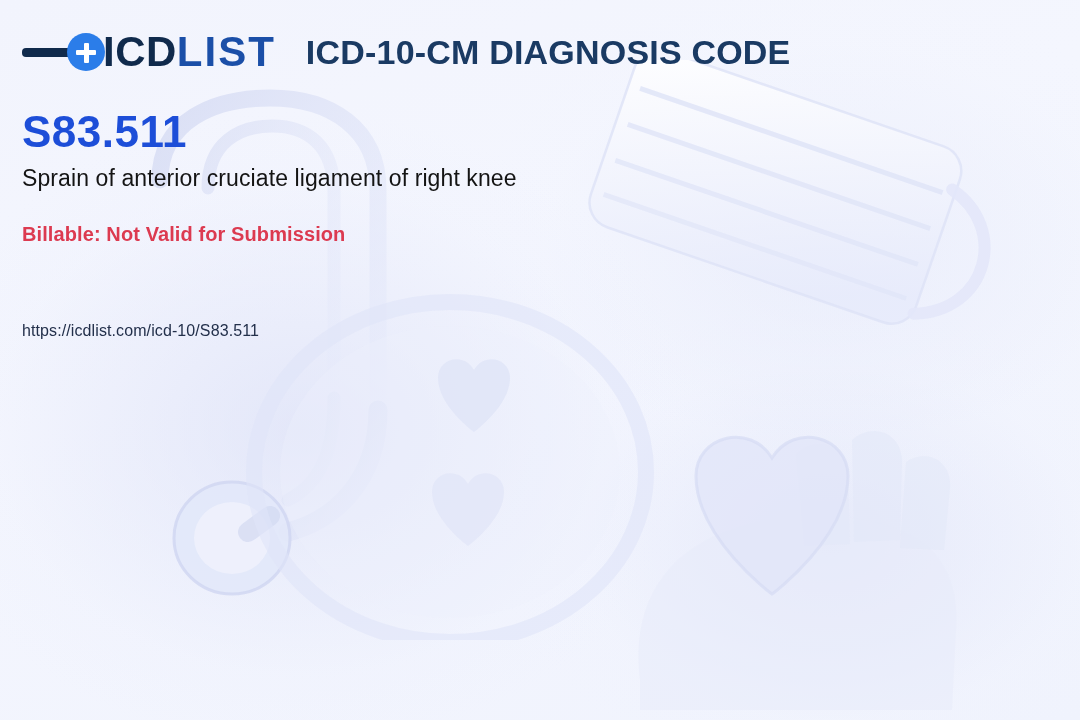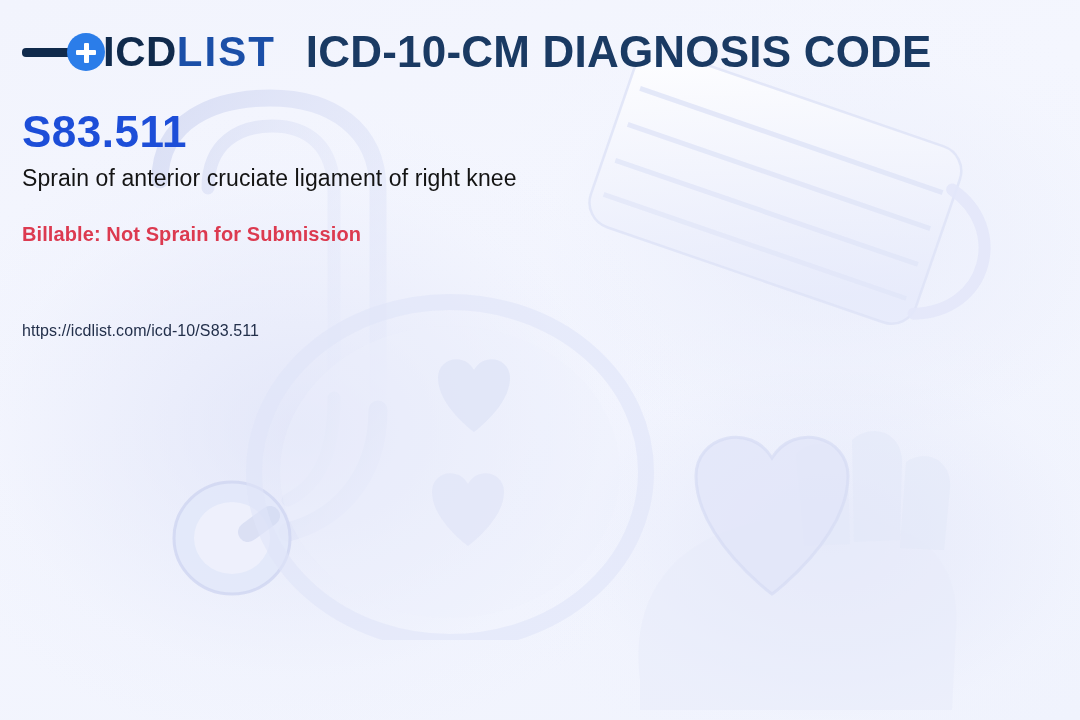--- a/index.html
+++ b/index.html
@@ -133,21 +133,21 @@
     font-weight: 700;
     letter-spacing: 0.5px;
     line-height: 1;
     margin-left: -2px;
   }
   .logo-word .w-icd { color: #102a4c; }
   .logo-word .w-list { color: #1b4fa8; letter-spacing: 2px; }
 
   .header-title {
     margin-left: 30px;
-    font-size: 44px;
+    font-size: 34px;
     font-weight: 700;
     color: #1a3a63;
     letter-spacing: 0.2px;
     white-space: nowrap;
   }
 
   
   .code {
     position: absolute;
     left: 22px;
@@ -280,18 +280,18 @@
         </span>
         <span class="logo-word"><span class="w-icd">ICD</span><span class="w-list">LIST</span></span>
       </div>
       <div class="header-title">ICD-10-CM DIAGNOSIS CODE</div>
     </div>
 
     <div class="code">S83.511</div>
 
     <div class="description">Sprain of anterior cruciate ligament of right knee</div>
 
-    <div class="billable">Billable: Not Sprain for Submission</div>
+    <div class="billable">Billable: Not Valid for Submission</div>
 
     <div class="url">https://icdlist.com/icd-10/S83.511</div>
 
   </div>
 </div>
 
 </body></html>

